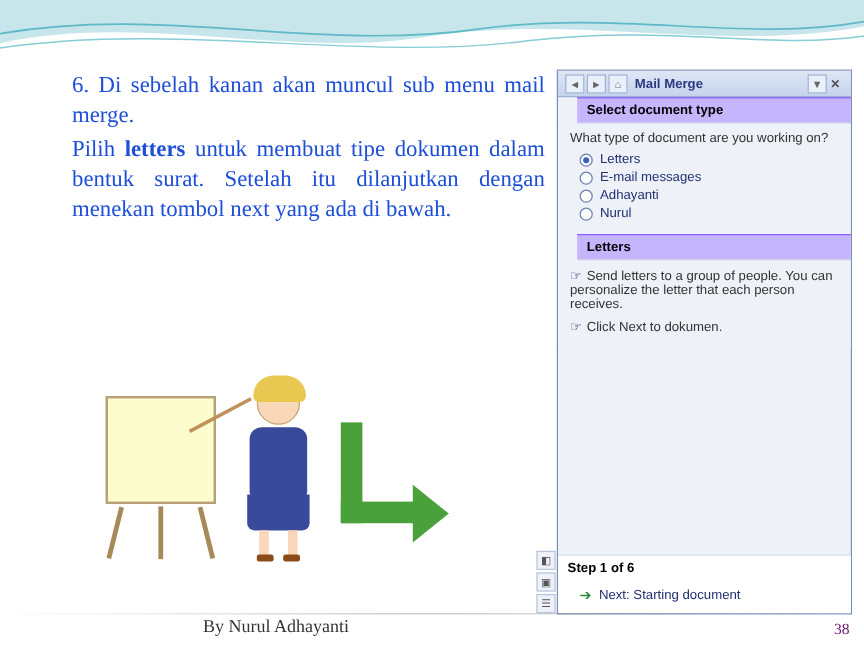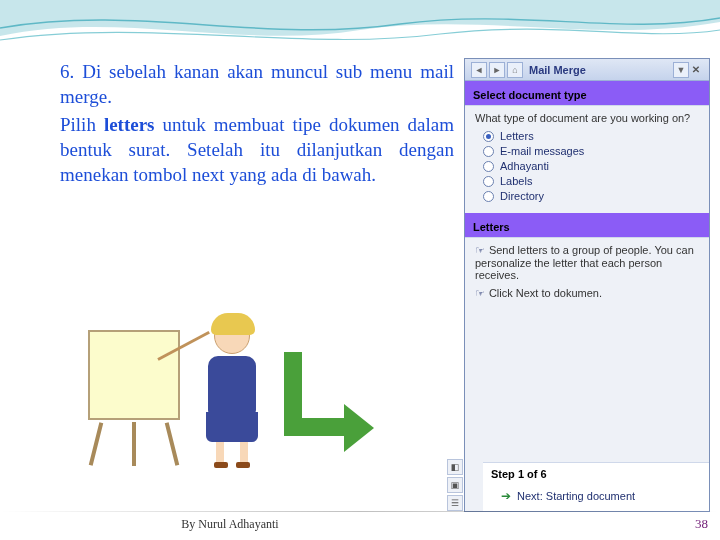--- a/index.html
+++ b/index.html
@@ -46,21 +46,21 @@
 .pointer { position: absolute; left: 70px; top: 40px; width: 58px; height: 3px; background: #c0925a; transform: rotate(-28deg); transform-origin: left center; }
 .arrow-box { position: absolute; left: 196px; top: 34px; }
 .arrow-vert { width: 18px; height: 84px; background: #4aa03a; }
 .arrow-horz { width: 66px; height: 18px; background: #4aa03a; position: absolute; left: 0; top: 66px; }
 .arrow-head {
   position: absolute; left: 60px; top: 52px;
   width: 0; height: 0; border-top: 24px solid transparent; border-bottom: 24px solid transparent; border-left: 30px solid #4aa03a;
 }
 .footer-author {
   position: absolute; left: 0; bottom: 8px; width: 460px; text-align: center;
-  font-family: Constantia, Georgia, serif; font-size: 12px; color: #333;
+  font-family: Constantia, Georgia, serif; font-size: 15px; color: #333;
 }
 .page-num {
   position: absolute; right: 12px; bottom: 8px;
   font-family: Constantia, Georgia, serif; font-size: 13px; color: #701a75;
 }
 .footer-rule {
   position: absolute; left: 0; bottom: 28px; width: 720px; height: 1px;
   background: linear-gradient(to right, rgba(0,0,0,0), rgba(0,0,0,0.25), rgba(0,0,0,0));
 }
 .taskpane {
@@ -74,36 +74,36 @@
   padding: 0 6px; font-weight: bold; color: #2a3a80;
 }
 .tp-title .nav { display: flex; gap: 2px; margin-right: 6px; }
 .nav-btn {
   width: 16px; height: 16px; border: 1px solid #9cb0d6; background: #eaf0fa;
   font-size: 9px; display: flex; align-items: center; justify-content: center; color: #666;
 }
 .tp-title .spacer { flex: 1; }
 .tp-close { width: 14px; height: 14px; font-size: 10px; color: #555; display: flex; align-items: center; justify-content: center; }
 .tp-section-head {
-  font-weight: bold; background: #8b5cf6; padding: 4px 8px; color: #000;
-  border-top: 4px solid #8b5cf6; border-bottom: 1px solid #cfd8ea;
+  font-weight: bold; background: #c4b5fd; padding: 4px 8px; color: #000;
+  border-top: 1px solid #8b5cf6; border-bottom: 1px solid #cfd8ea; margin-left: 16px;
 }
 .tp-body { padding: 6px 10px 8px; background: #eef1f7; }
 .tp-question { color: #333; margin-bottom: 6px; }
 .radio-row { display: flex; align-items: center; gap: 6px; margin: 3px 0 3px 8px; color: #203070; }
 .radio {
   width: 11px; height: 11px; border-radius: 50%; border: 1px solid #6a80b0; background: #fff;
   display: inline-flex; align-items: center; justify-content: center;
 }
 .radio.sel::after { content: ""; width: 5px; height: 5px; border-radius: 50%; background: #3a60c0; }
 .tp-desc { padding: 6px 10px; background: #eef1f7; color: #333; }
 .tp-desc .line { margin-bottom: 6px; }
 .hand { color: #203070; margin-right: 4px; }
 .tp-step {
-  position: absolute; bottom: 0; left: 18px; right: 0;
+  position: absolute; bottom: 0; left: 0; right: 0;
   border-top: 1px solid #cfd8ea; background: #fff;
 }
 .step-label { font-weight: bold; padding: 5px 8px; }
 .step-next {
   display: flex; align-items: center; gap: 6px; padding: 4px 8px 8px 18px;
   color: #203070;
 }
 .arrow-ico { color: #2a8a3a; font-size: 12px; }
 .side-icons {
   position: absolute; left: -18px; bottom: 0; width: 16px;
@@ -191,25 +191,21 @@
     <div class="radio-row">
         <span class="radio"></span>
         <span>E-mail messages</span>
       </div>
     <div class="radio-row">
         <span class="radio"></span>
         <span>Adhayanti</span>
       </div>
     <div class="radio-row">
         <span class="radio"></span>
-        <span>Labels</span>
-      </div>
-    <div class="radio-row">
-        <span class="radio"></span>
-        <span>Directory</span>
+        <span>Nurul</span>
       </div>
   </div>
 
   <div class="tp-section-head">Letters</div>
   <div class="tp-desc">
     <div class="line"><span class="hand">☞</span><span>Send letters to a group of people. You can personalize the letter that each person receives.</span></div>
     <div class="line"><span class="hand">☞</span><span>Click Next to dokumen.</span></div>
   </div>
 
   <div class="tp-step">

